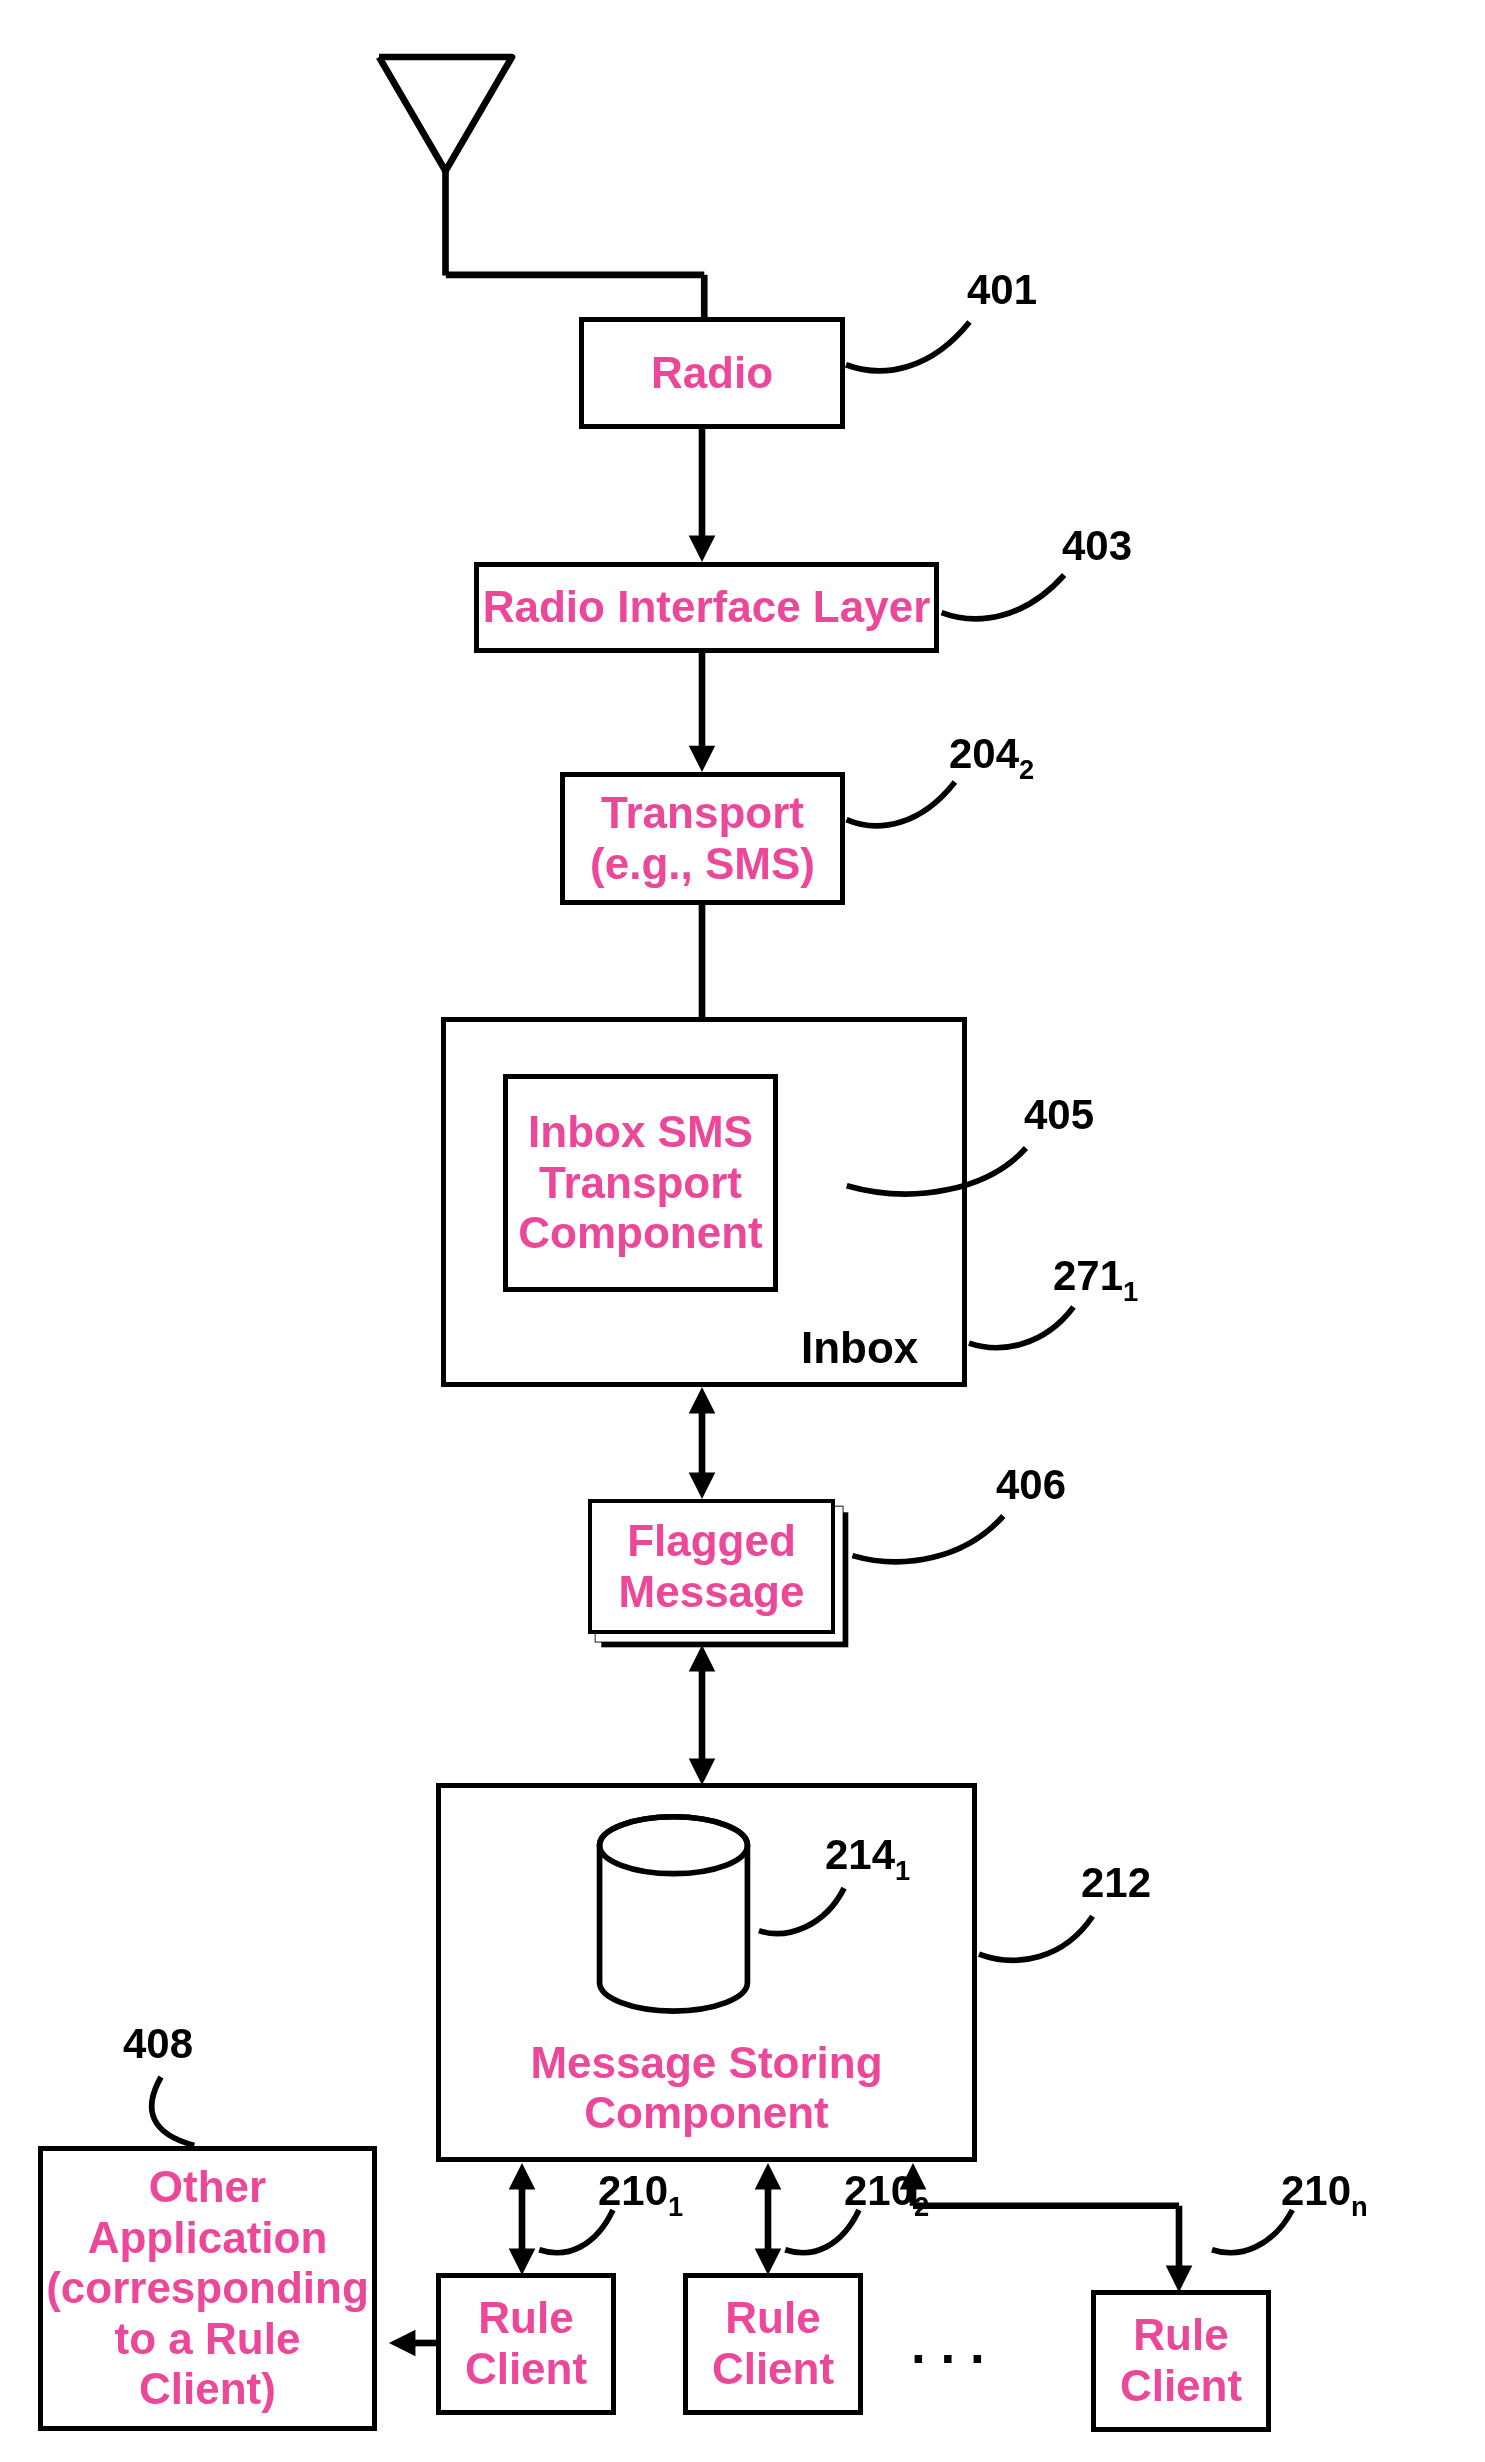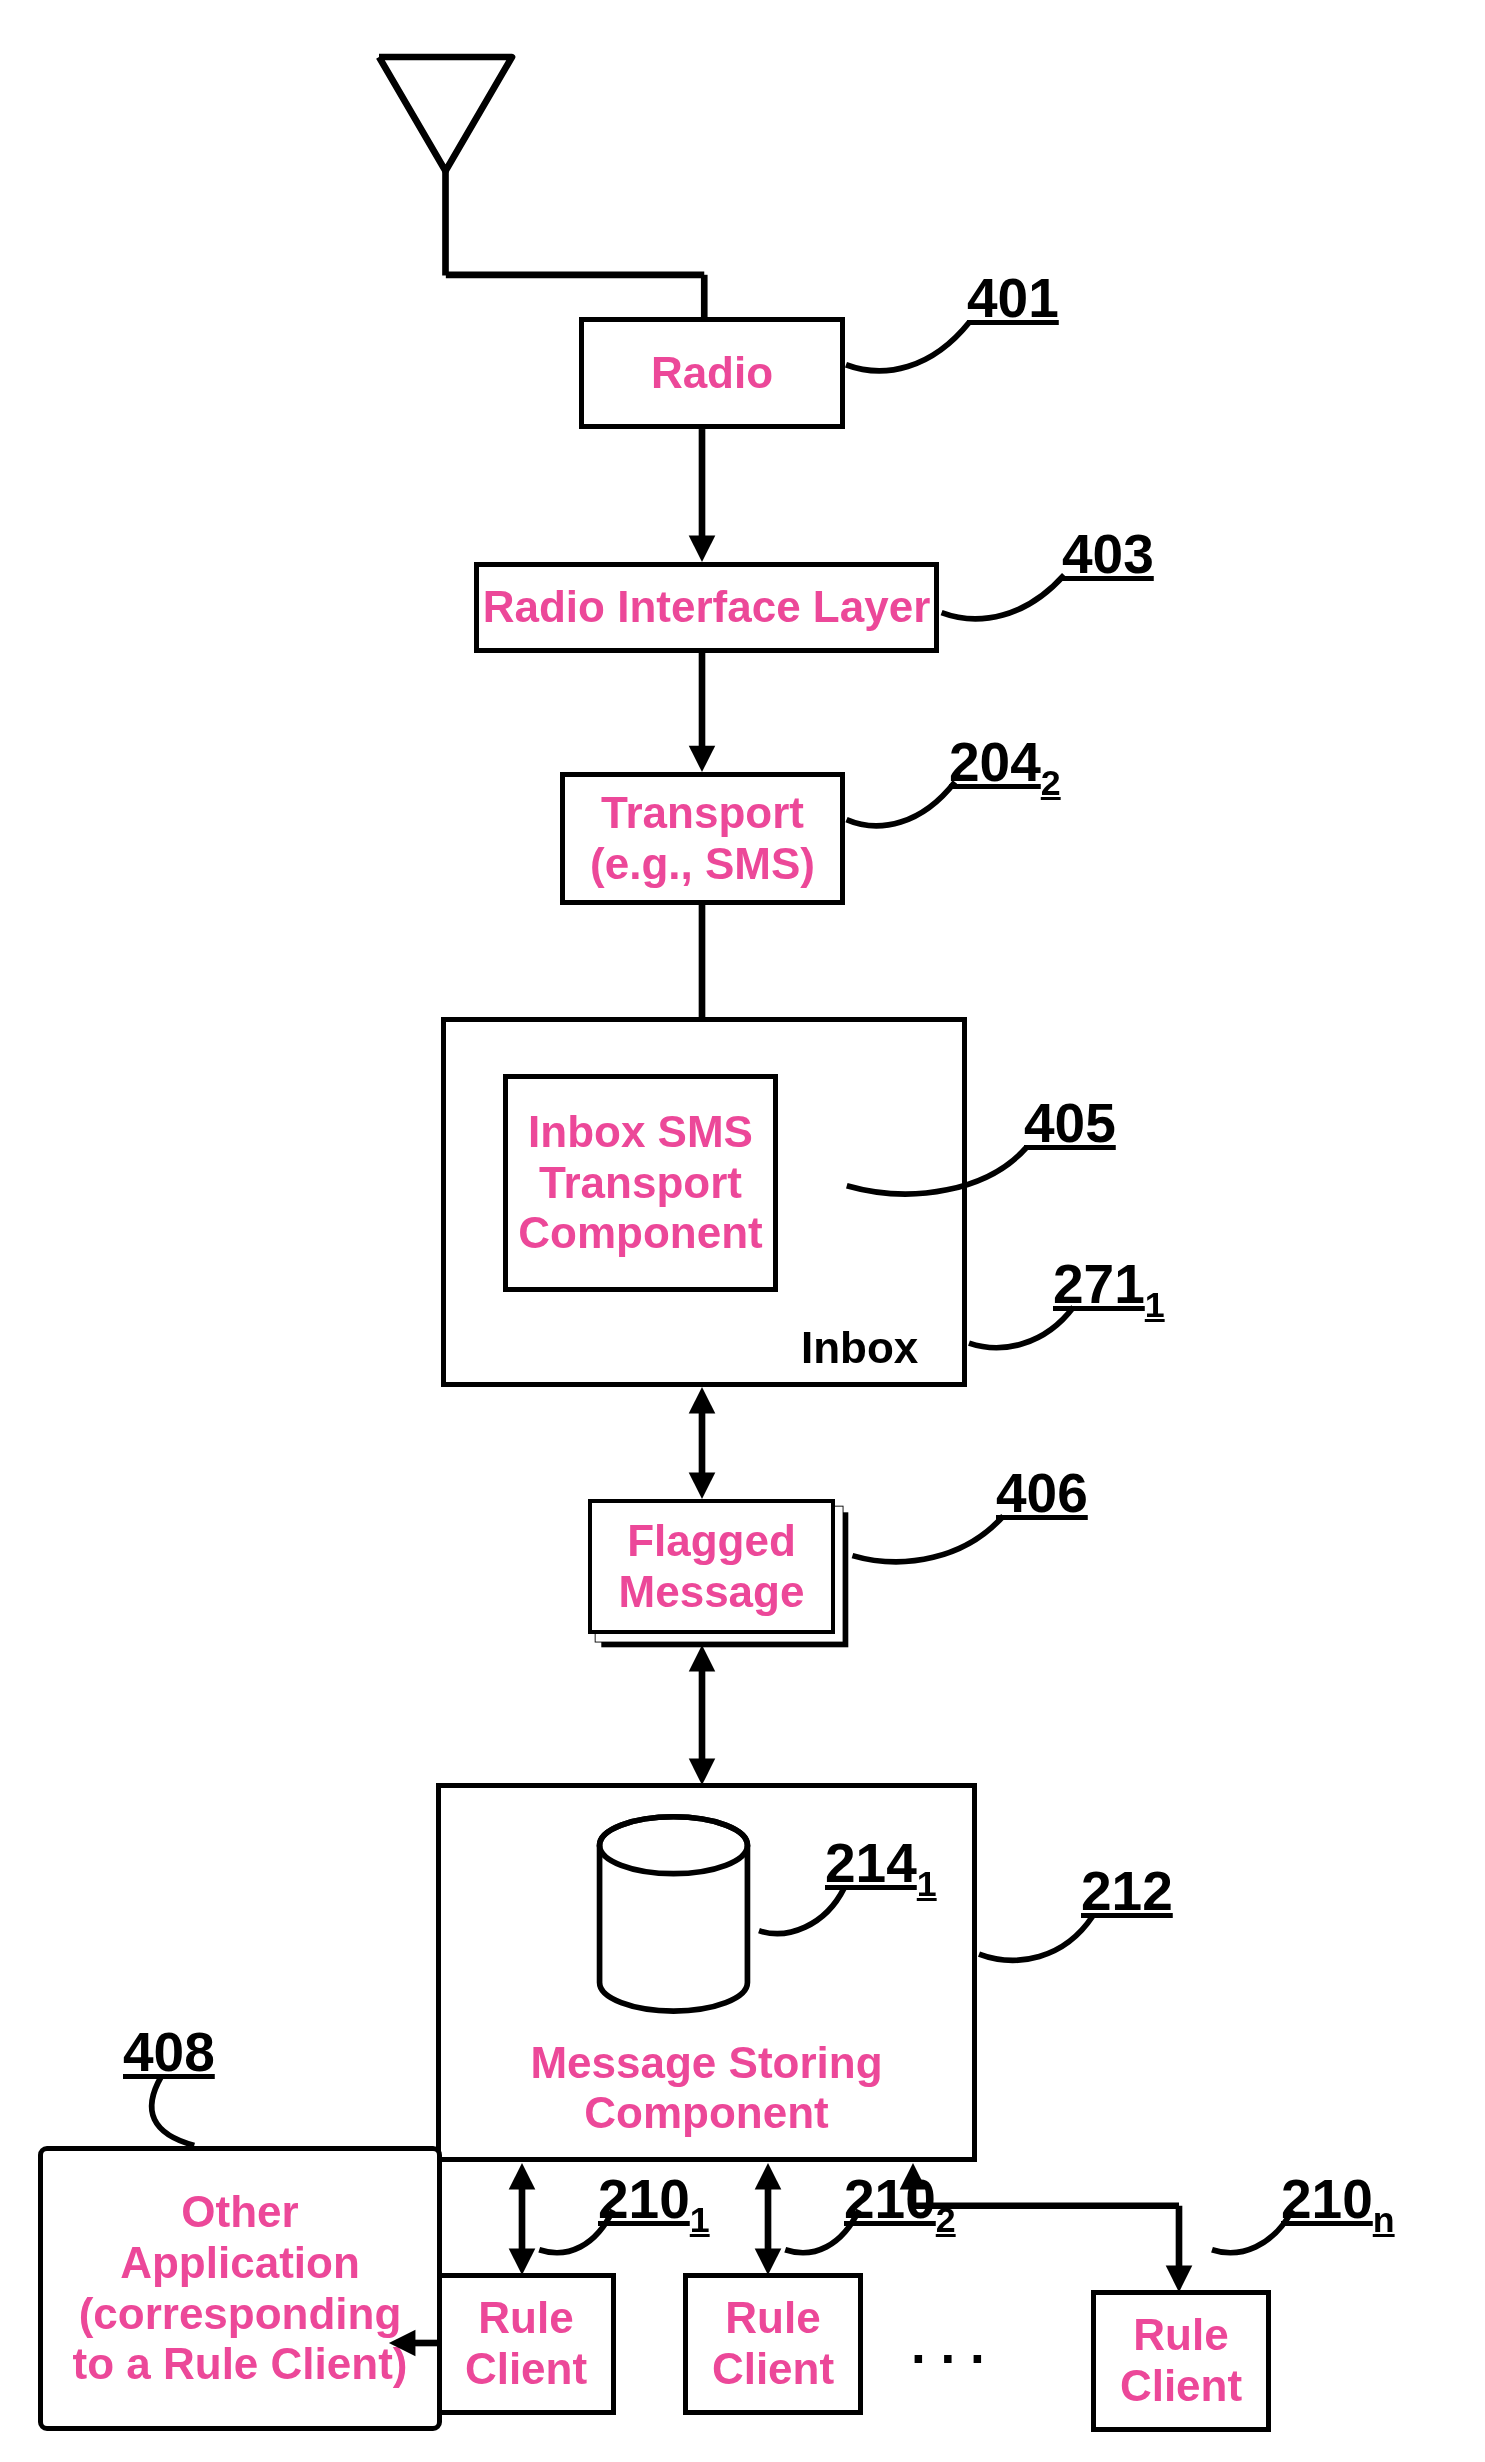--- a/index.html
+++ b/index.html
@@ -27,25 +27,24 @@
   }
   .label {
     font-weight: bold;
     font-size: 44px;
     line-height: 1.15;
     color: #ec4899;
   }
   .reflabel {
     position: absolute;
     font-weight: bold;
-    font-size: 55px;
+    font-size: 42px;
     color: #000;
     display: inline-flex;
     align-items: baseline;
-    text-decoration: underline;
   }
   .reflabel sub {
     font-size: 0.65em;
     font-weight: bold;
     position: relative;
     top: 0.4em;
   }
   .dblshadow {
     box-shadow: 7.6px 7.6px 0 #fff, 7.6px 7.6px 0 0.9px #000, 13.3px 13.3px 0 0 #000;
     border-width: 4.7px;
@@ -252,21 +251,21 @@
   <div class="box" style="left:683px; top:2273px; width:180px; height:142px;">
     <span class="label">Rule</span>
     <span class="label">Client</span>
   </div>
   <div class="box" style="left:1091px; top:2290px; width:180px; height:142px;">
     <span class="label">Rule</span>
     <span class="label">Client</span>
   </div>
   <span class="ellipsis" style="left:911px; top:2314px;">. . .</span>
 
-  <div class="box" style="left:38px; top:2146px; width:404px; height:285px;border-radius:9px;">
+  <div class="box" style="left:38px; top:2146px; width:339px; height:285px;">
     <span class="label">Other</span>
     <span class="label">Application</span>
     <span class="label">(corresponding</span>
     <span class="label">to a Rule Client)</span>
   </div>
   <div class="reflabel" style="left:123px; top:2020px;">
     <span>408</span>
   </div>
   <svg class="conn" style="left:142px; top:2077px;" width="95" height="76" viewBox="0 0 100 80">
     <path d="M20 0 C 0 35, 10 60, 55 72" fill="none" stroke="#000" stroke-width="6"></path>

